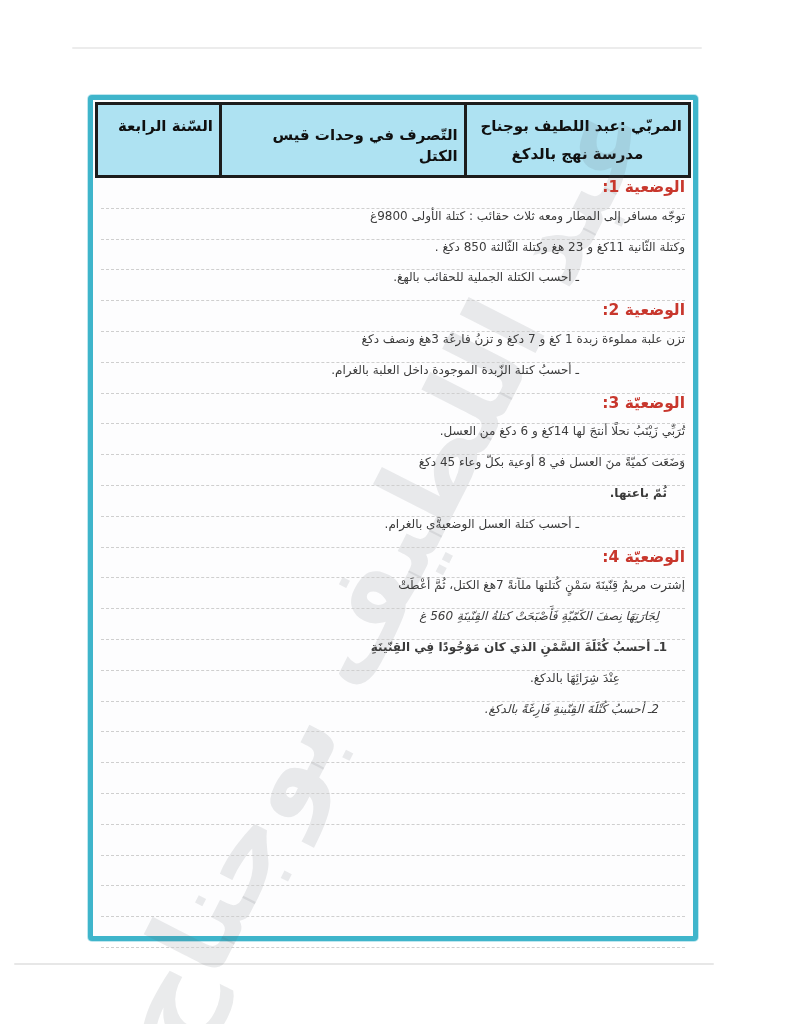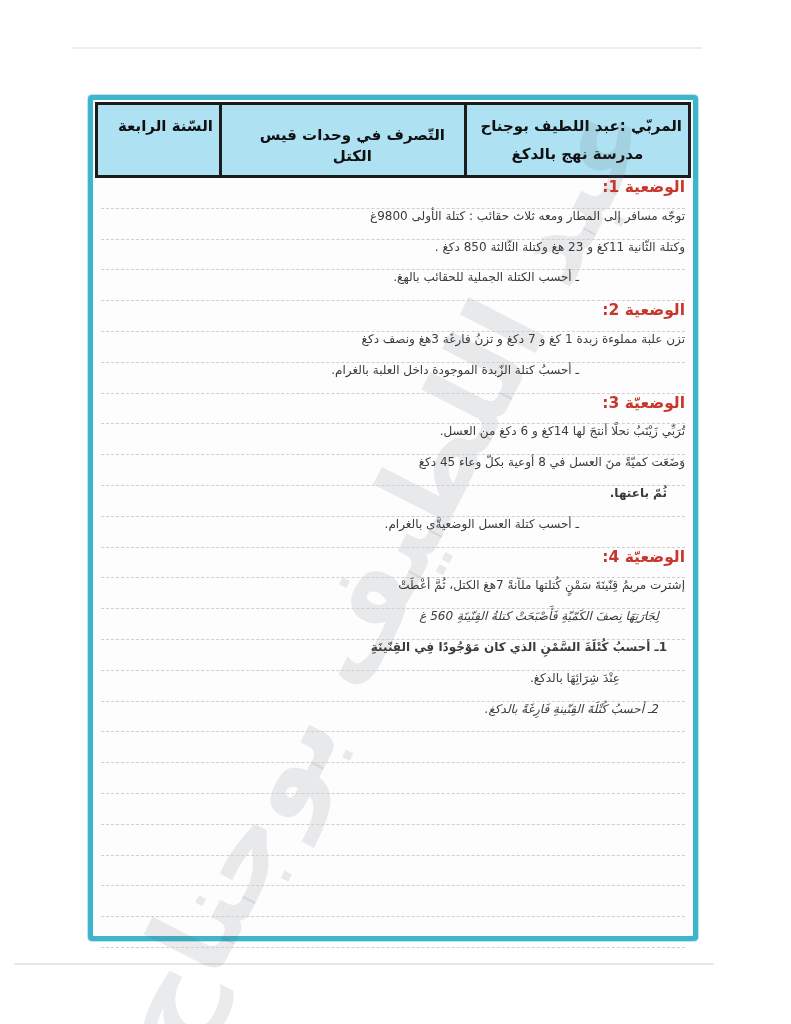--- a/index.html
+++ b/index.html
@@ -37,21 +37,21 @@
   }
   .cell{
     box-sizing:border-box;
     display:flex;flex-direction:column;justify-content:center;
     color:#101010;font-weight:bold;
     padding:2px 6px;
   }
   .cell + .cell{border-right:3px solid #1c1c1c;}
   .cell-teacher{font-size:15px;line-height:1.9;text-align:right;}
   .cell-teacher .school{text-align:center;}
-  .cell-title{font-size:15px;text-align:center;line-height:1.4;padding-top:14px;margin-left:19px;}
+  .cell-title{font-size:15px;line-height:1.4;padding-top:14px;margin-left:19px;}
   .cell-grade{font-size:15px;justify-content:flex-start;padding-top:12px;}
 
   
   .paper{
     position:relative;
     direction:rtl;
     margin-top:0;
     padding:0 8px;
   }
   .ln{

